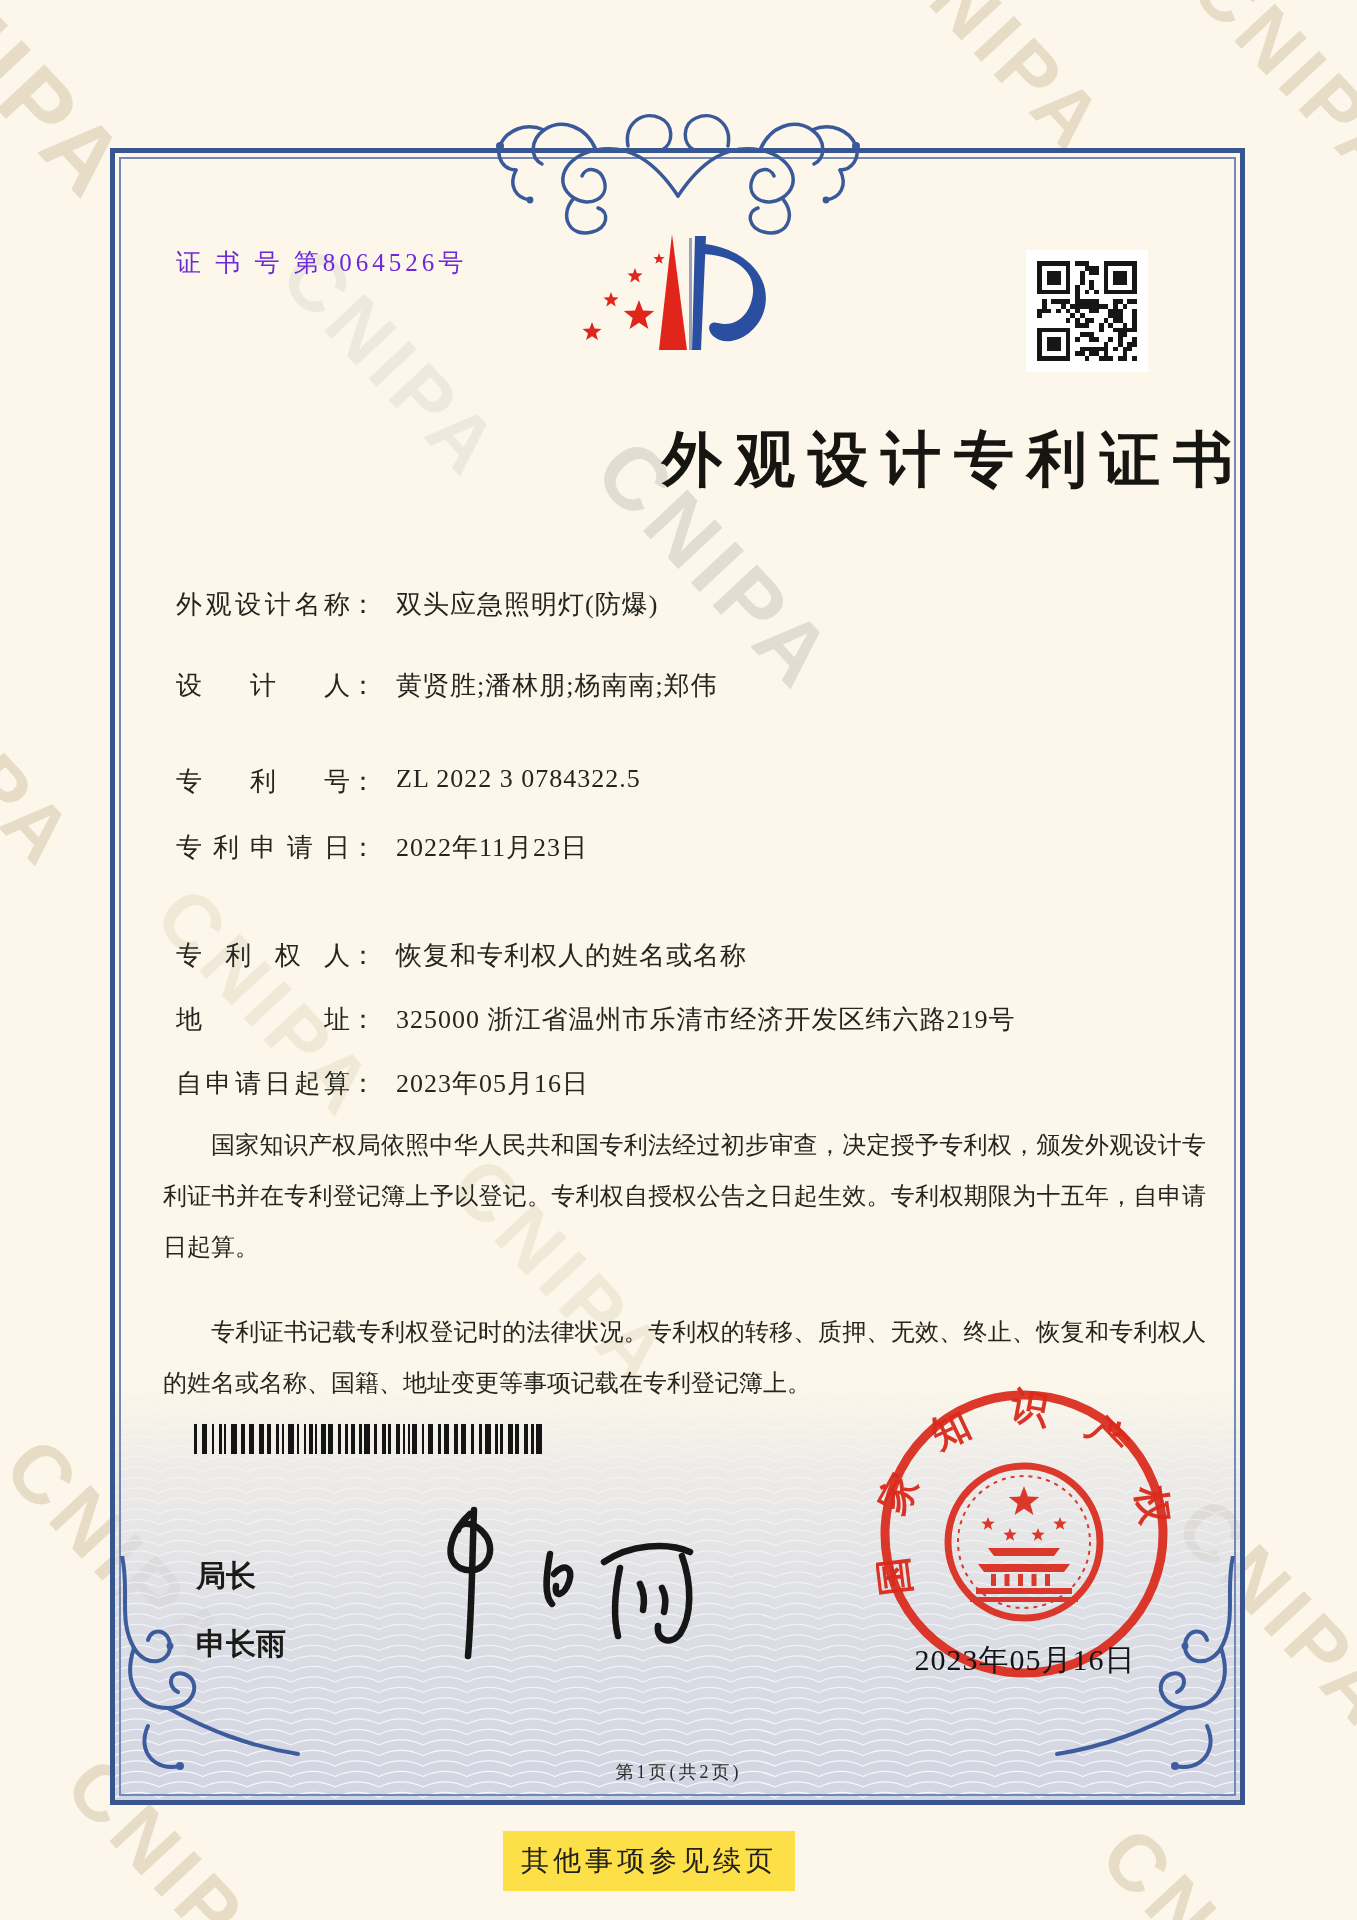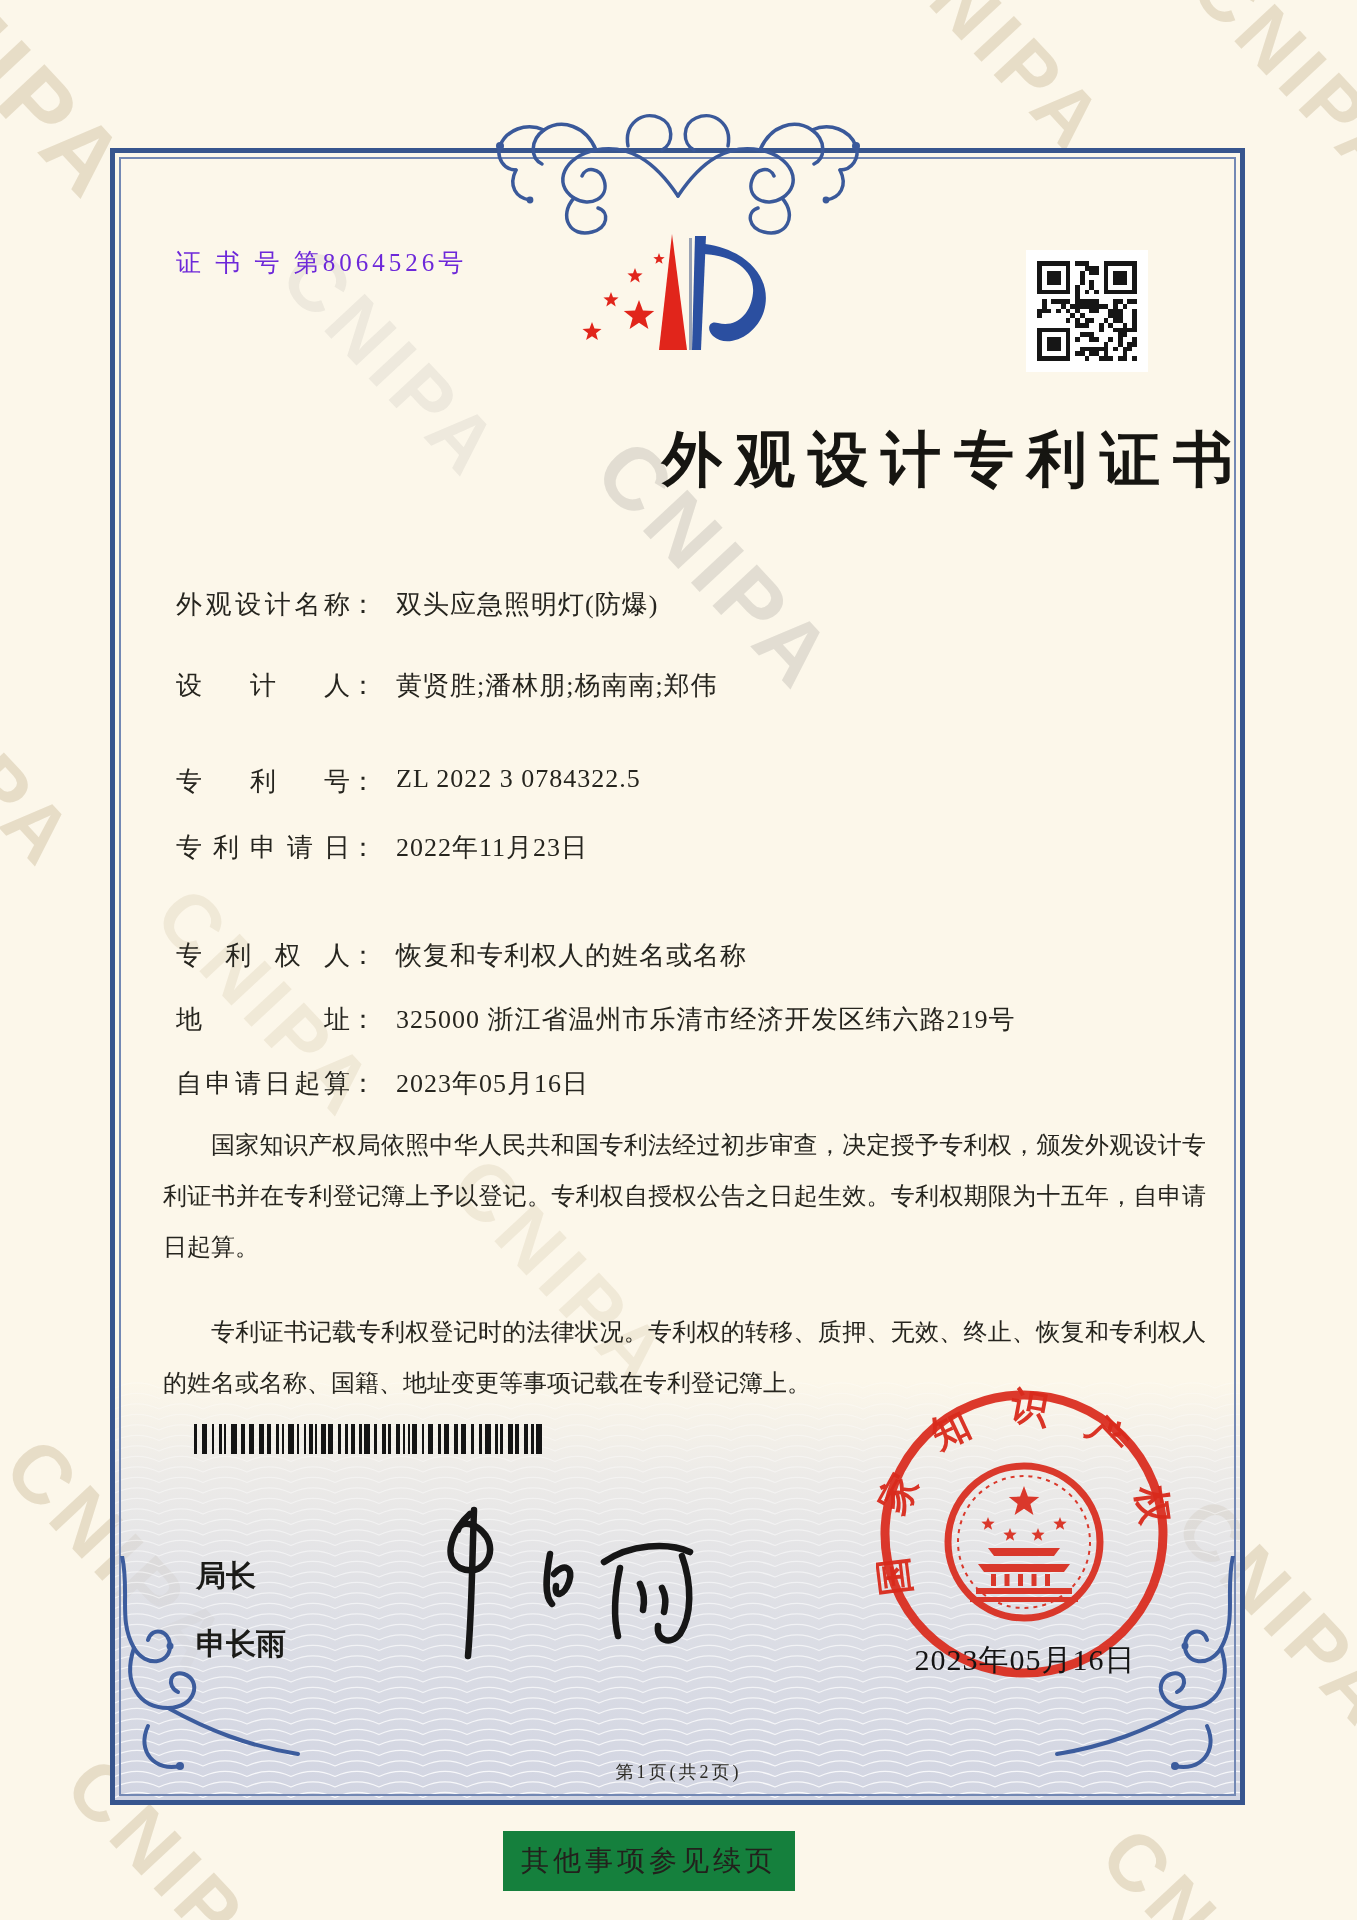--- a/index.html
+++ b/index.html
@@ -71,21 +71,21 @@
   .seal{position:absolute;left:876px;top:1386px;width:296px;height:296px;z-index:7;}
   .seal-date{
     position:absolute;left:875px;top:1640px;width:300px;text-align:center;
     font-size:30px;color:#141414;letter-spacing:1px;z-index:9;
   }
   .pageno{
     position:absolute;left:111px;top:1760px;width:1135px;text-align:center;
     font-size:18px;letter-spacing:3px;color:#2c2b25;z-index:8;
   }
   .note-strip{
-    position:absolute;left:503px;top:1831px;width:292px;height:60px;background:#15803d;
+    position:absolute;left:503px;top:1831px;width:292px;height:60px;background:#fde047;
     z-index:8;text-align:center;
   }
   .note-strip span{font-size:28px;line-height:60px;letter-spacing:4px;color:#22211c;}
   
   .orn-top{position:absolute;left:478px;top:100px;width:400px;height:155px;z-index:6;}
   .orn-bl{position:absolute;left:112px;top:1556px;width:190px;height:247px;z-index:6;}
   .orn-br{position:absolute;left:1053px;top:1556px;width:190px;height:247px;z-index:6;transform:scaleX(-1);}
 </style>
 </head>
 <body>

